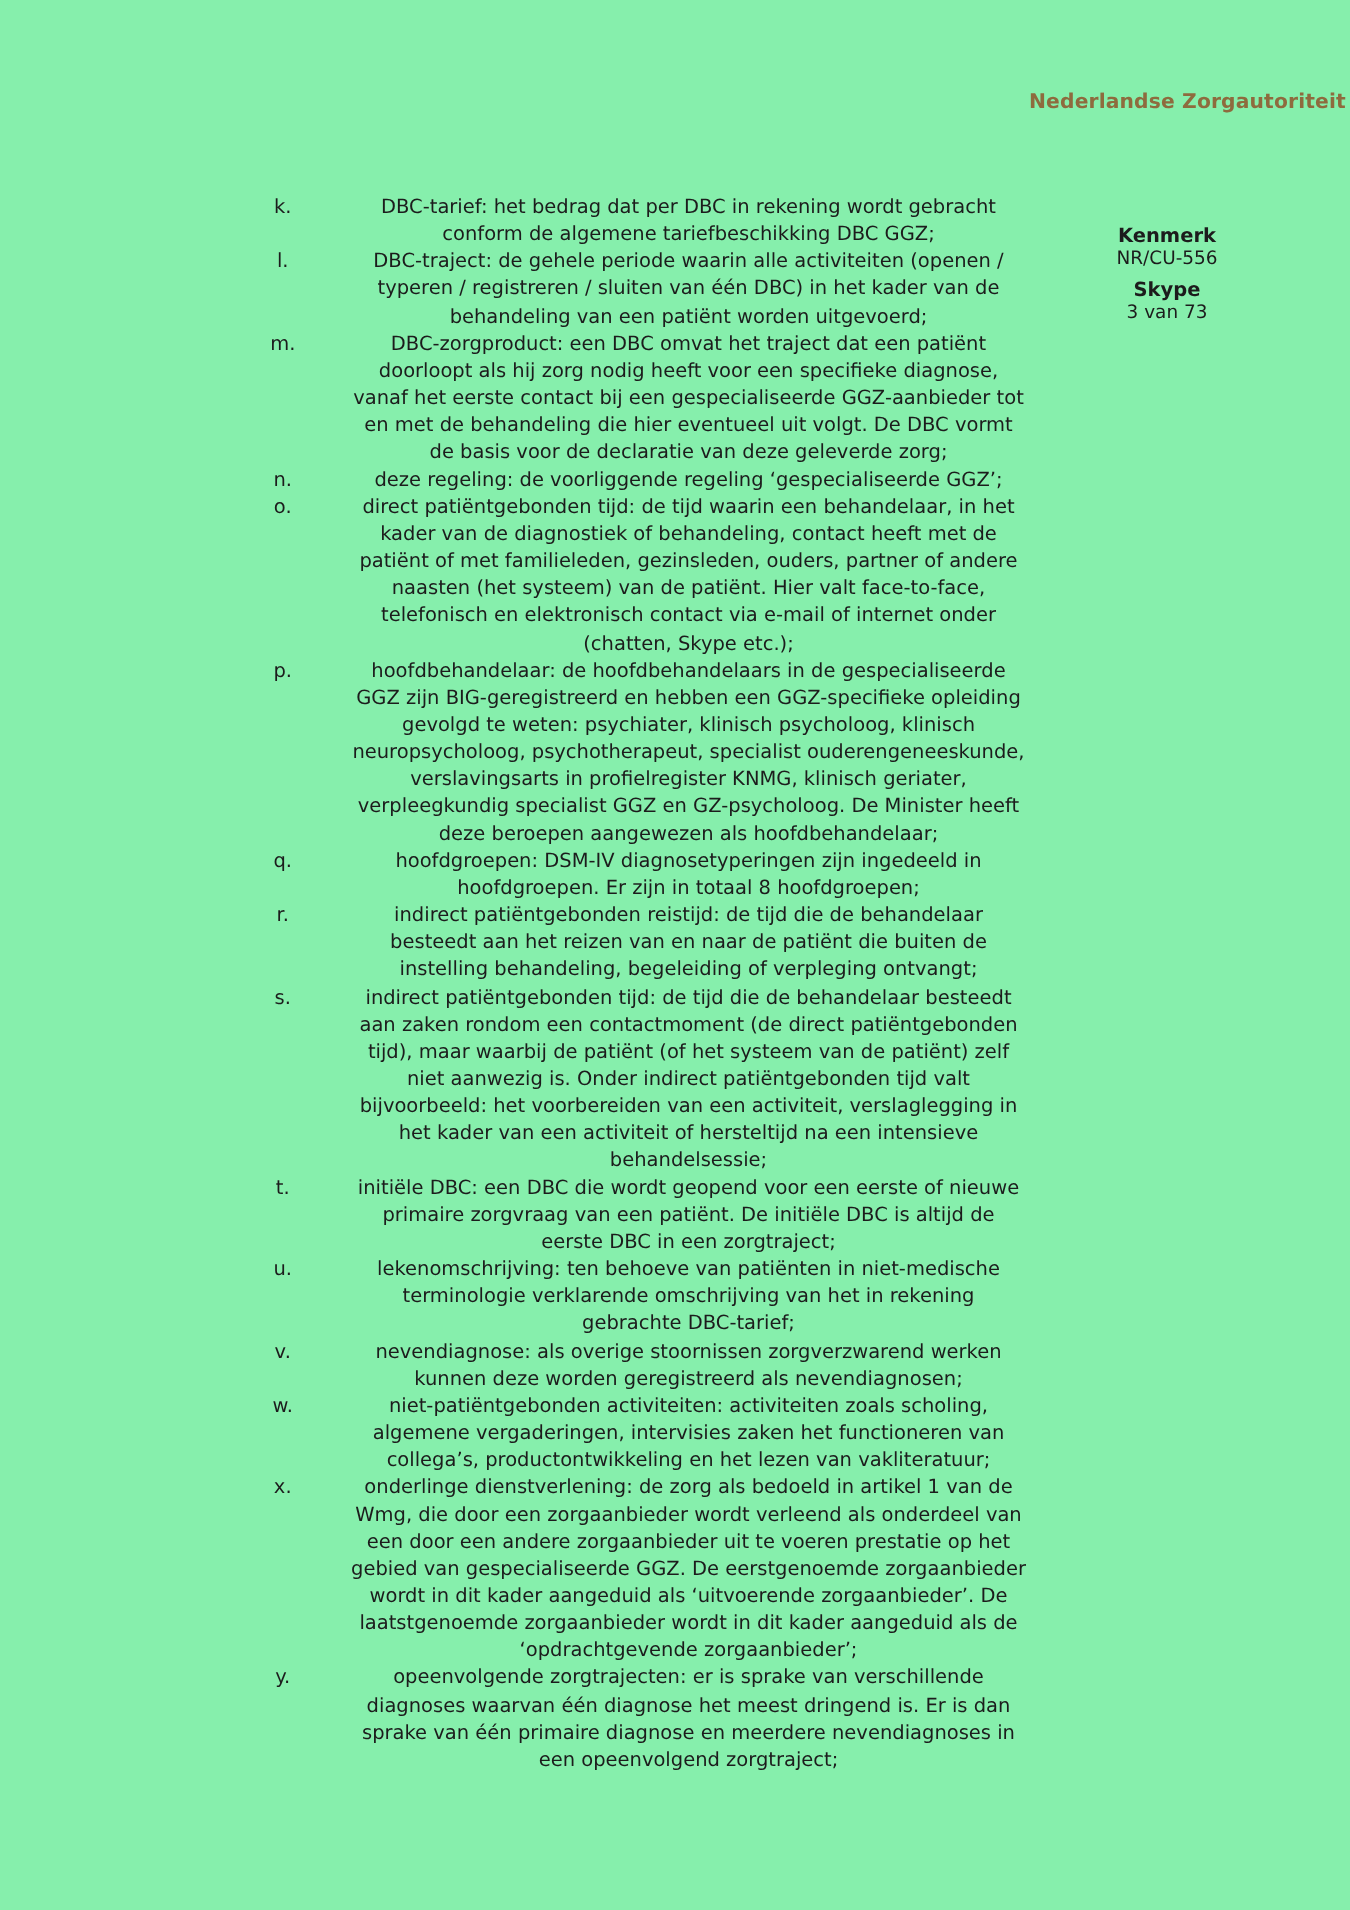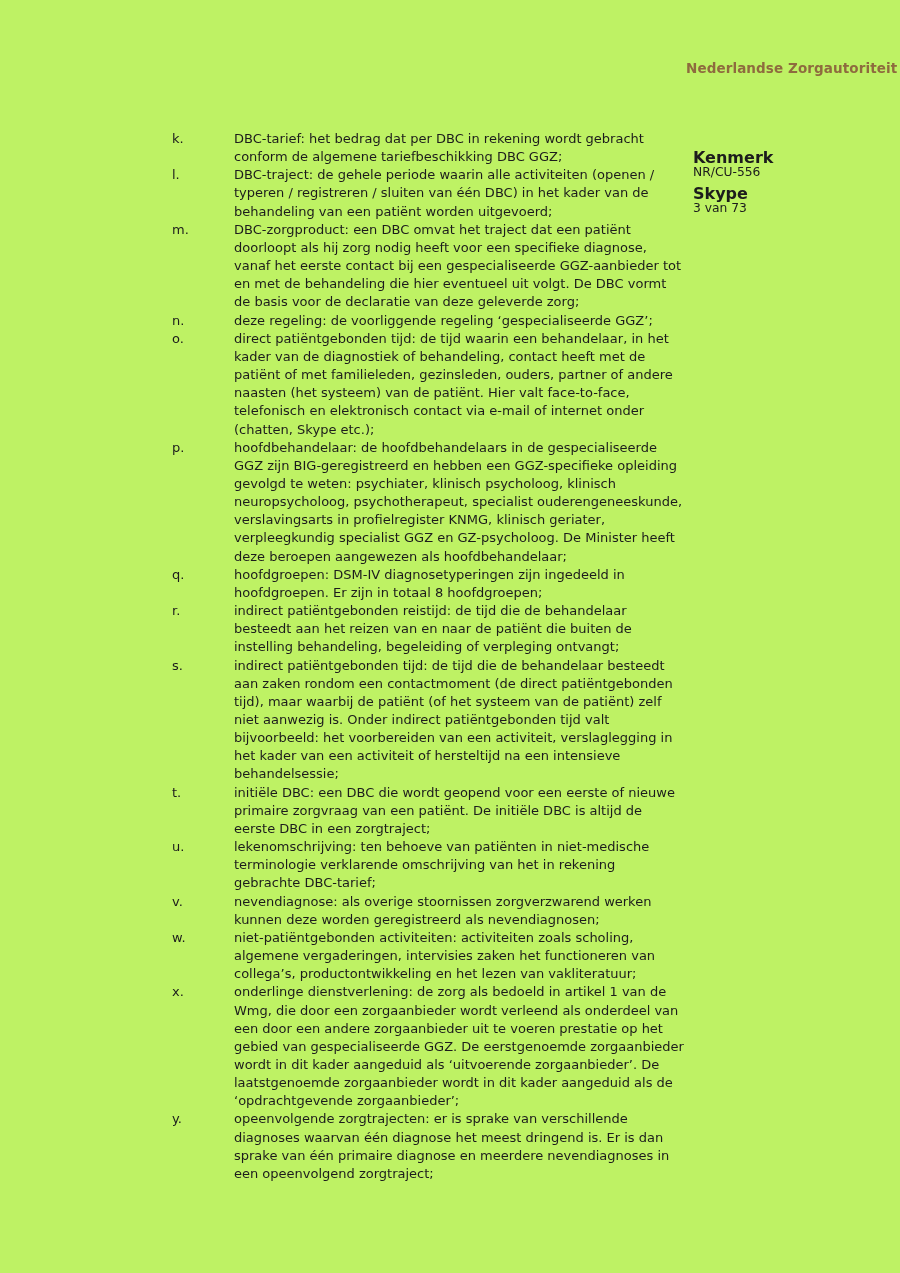--- a/index.html
+++ b/index.html
@@ -5,21 +5,21 @@
   html, body { margin: 0; padding: 0; }
   body {
     width: 900px;
     height: 1273px;
     background: #ffffff;
     font-family: "DejaVu Sans", "Liberation Sans", sans-serif;
     color: #1c1c1c;
     position: relative;
     overflow: hidden;
   }
-  .page { position: absolute; inset: 0; background: #bef264; }
+  .page { position: absolute; inset: 0; background: #86efac; text-align: center; }
 
   .brand {
     position: absolute;
     left: 686px;
     top: 60px;
     font-size: 13.5px;
     font-weight: bold;
     color: #8e6b3e;
     letter-spacing: 0.1px;
     white-space: nowrap;
@@ -29,21 +29,21 @@
     position: absolute;
     left: 693px;
     top: 150px;
     width: 170px;
     font-size: 12.3px;
     line-height: 15px;
     color: #1c1c1c;
   }
   .meta-label {
     font-weight: bold;
-    font-size: 16px;
+    font-size: 13px;
   }
   .meta-group-gap { margin-top: 6px; }
 
   .definitions {
     position: absolute;
     left: 172px;
     top: 130px;
     width: 512px;
     font-size: 13px;
     line-height: 18.15px;

